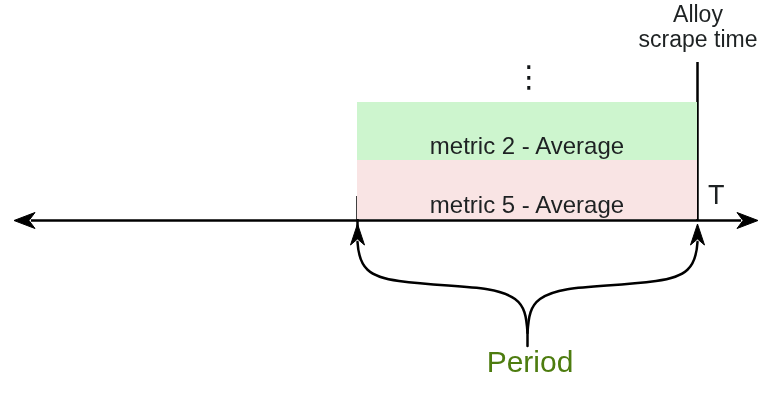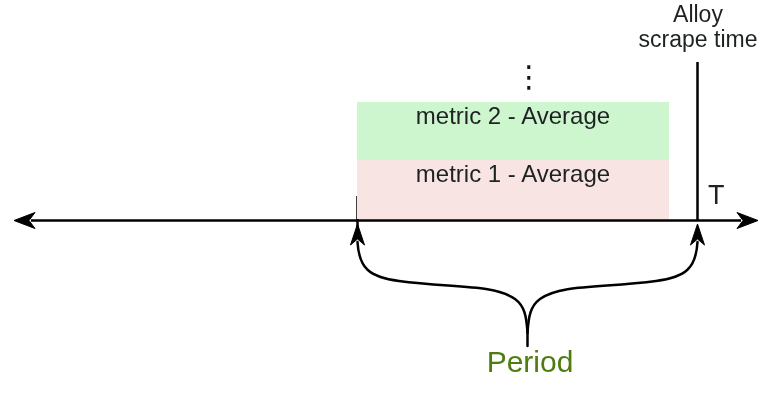--- a/index.html
+++ b/index.html
@@ -21,22 +21,22 @@
     white-space: pre-line;
   }
   .ellipsis {
     left: 514px; top: 62px; width: 20px;
     text-align: center;
     font-size: 30px; line-height: 1;
     font-family: "DejaVu Sans", sans-serif;
     color: #111416;
   }
   .metric-box {
-    left: 357px; width: 312px;
-    display: flex; align-items: flex-start; justify-content: center;
+    left: 357px; width: 340px;
+    display: flex; align-items: flex-end; justify-content: center;
     font-size: 24px;
   }
   .box-top { top: 102px; height: 58px; }
   .box-bottom { top: 160px; height: 59px; }
   .t-label { left: 708px; top: 180px; font-size: 27px; }
   .period-label {
     left: 430px; top: 345px; width: 200px;
     text-align: center;
     font-size: 30px;
     color: #4d7c0f;
@@ -67,20 +67,20 @@
   <div class="abs scrape-label">Alloy
 scrape time</div>
 
   <div class="abs ellipsis">⋮</div>
 
   <div class="abs metric-box box-top" style="background-color: rgb(205, 245, 206);">
     <span>metric 2 - Average</span>
   </div>
 
   <div class="abs metric-box box-bottom" style="background-color: rgb(249, 228, 228);">
-    <span>metric 1 - Average</span>
+    <span>metric 5 - Average</span>
   </div>
 
   <div class="abs t-label">T</div>
 
   <div class="abs period-label">Period</div>
 
 </div>
 
 </body></html>

